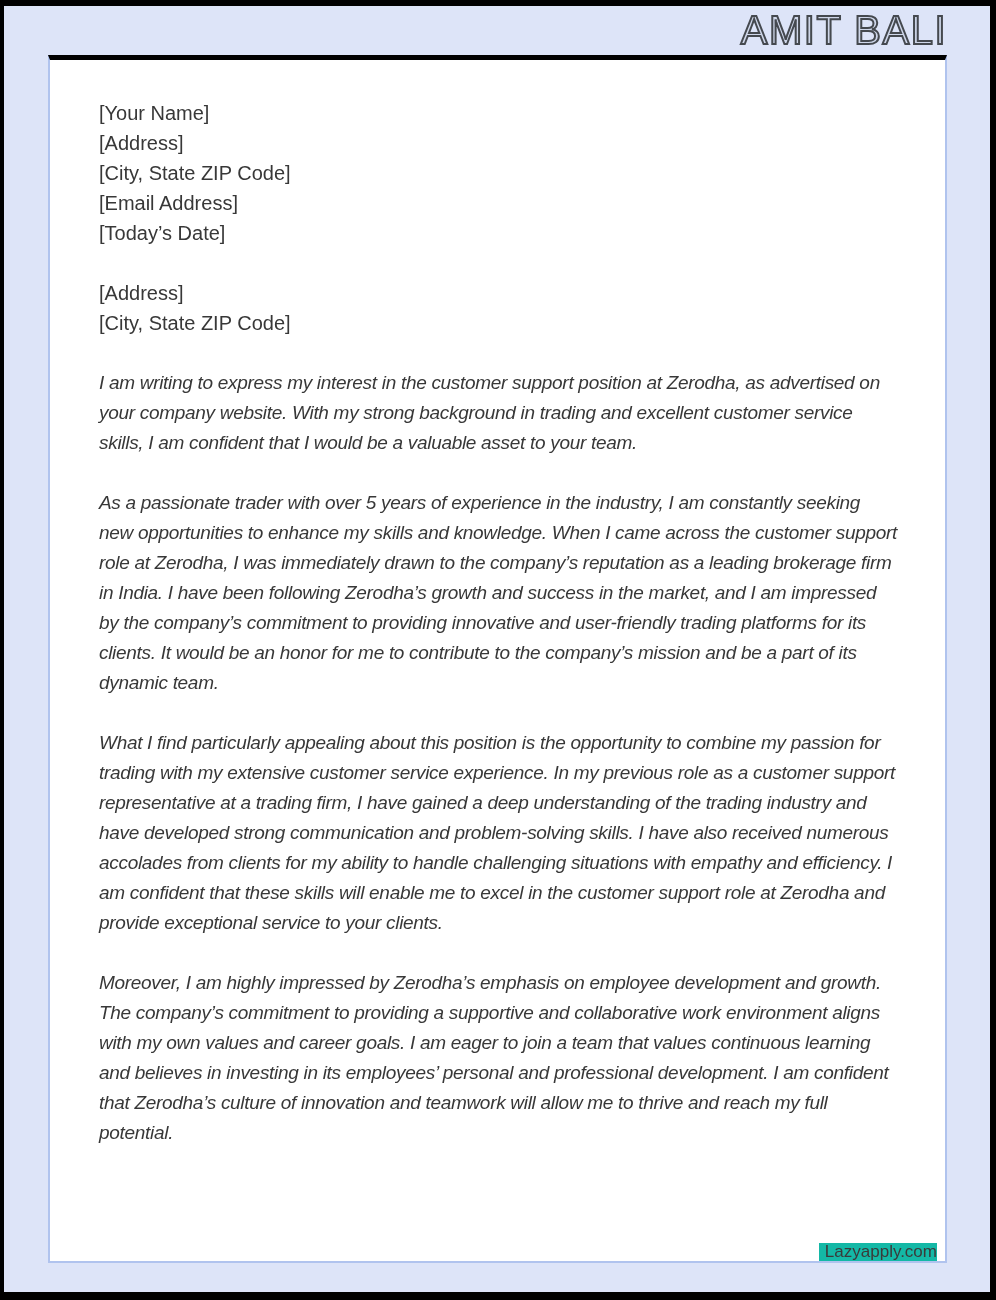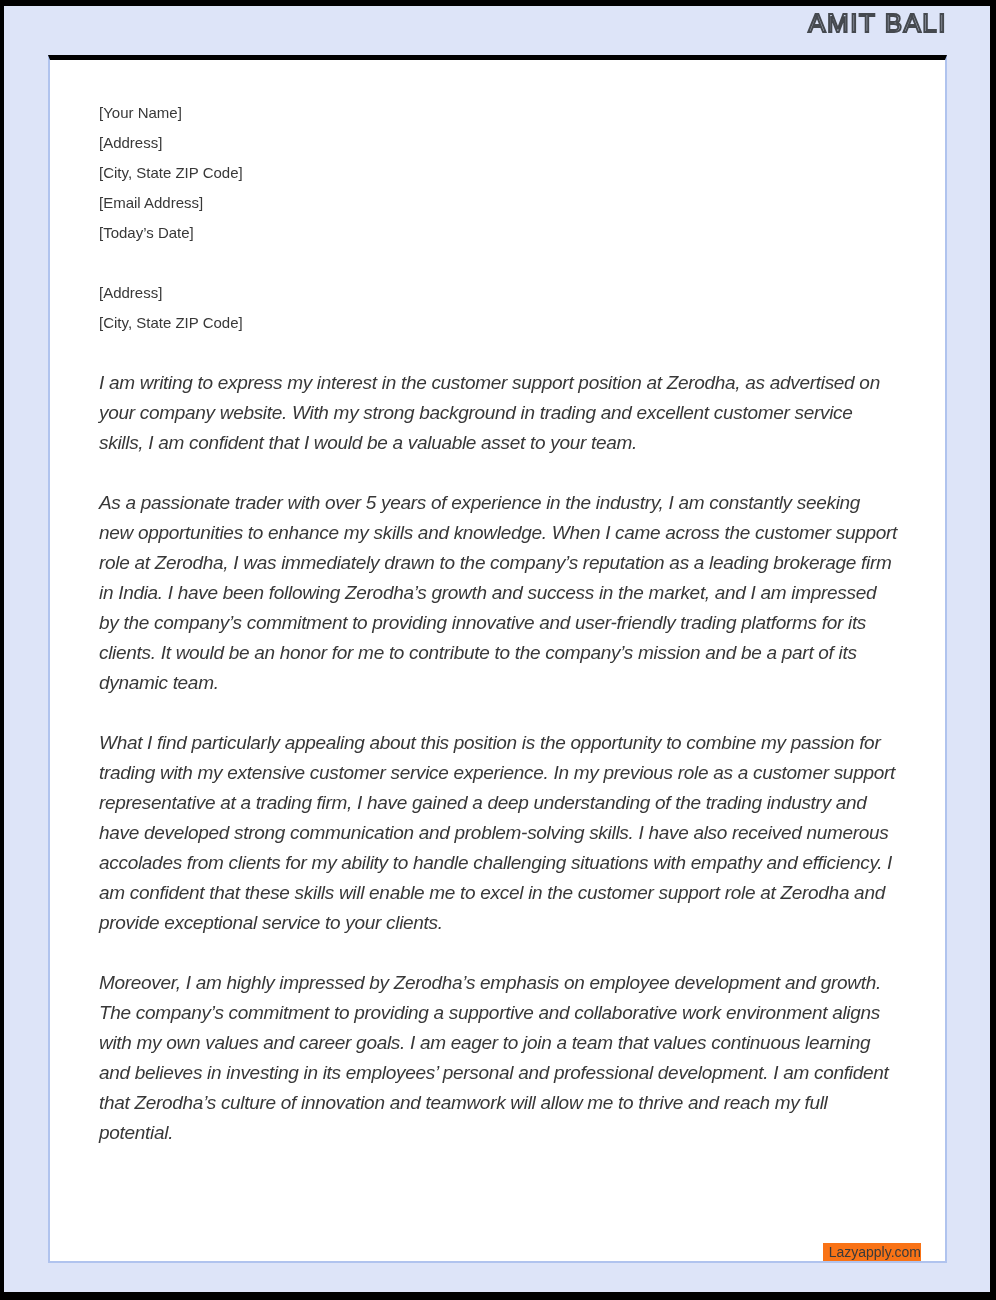--- a/index.html
+++ b/index.html
@@ -12,21 +12,21 @@
     width: 996px; height: 1300px;
     border-style: solid;
     border-color: #000;
     border-width: 6px 6px 8px 4px;
     background: #dde4f8;
     overflow: hidden;
   }
   .header-name {
     position: absolute;
     top: 2px; right: 43px;
-    font-size: 26px;
+    font-size: 40px;
     letter-spacing: 1.5px;
     font-weight: 400;
     color: #cfd7ea;                 
     -webkit-text-stroke: 2px #45494f; 
   }
   .page {
     position: absolute;
     left: 44px; top: 49px;
     width: 899px; height: 1208px;
     background: #ffffff;
@@ -38,32 +38,32 @@
   }
   .letter {
     margin: 38px 0 0 49px;
     width: 800px;
     color: #383838;
     font-size: 19px;
     line-height: 30px;
     letter-spacing: -0.3px;
   }
   .letter .block {
-    font-size: 15px;
+    font-size: 20px;
     letter-spacing: 0;
     margin-bottom: 30px;
   }
   .letter p { margin-bottom: 30px; font-style: italic; }
   .watermark {
     position: absolute;
-    right: 24px; bottom: 0px;
-    font-size: 14px;
+    right: 8px; bottom: 0px;
+    font-size: 17px;
     letter-spacing: 0;
     color: #3a3a3a;
-    background: #f97316;
+    background: #14b8a6;
     line-height: 18px;
     padding-left: 6px;
   }
 </style>
 </head>
 <body>
 
 <div class="frame">
 
   <div class="header-name">AMIT BALI</div>

